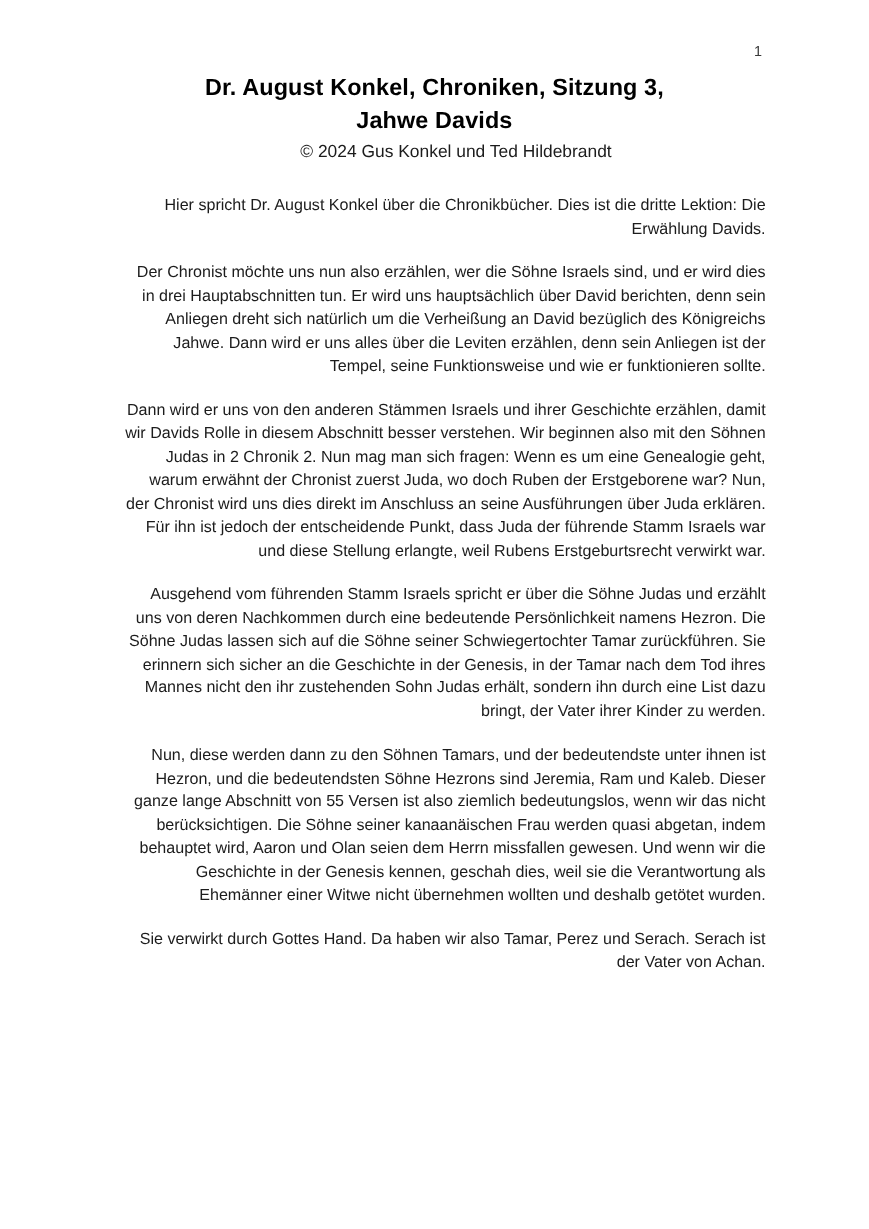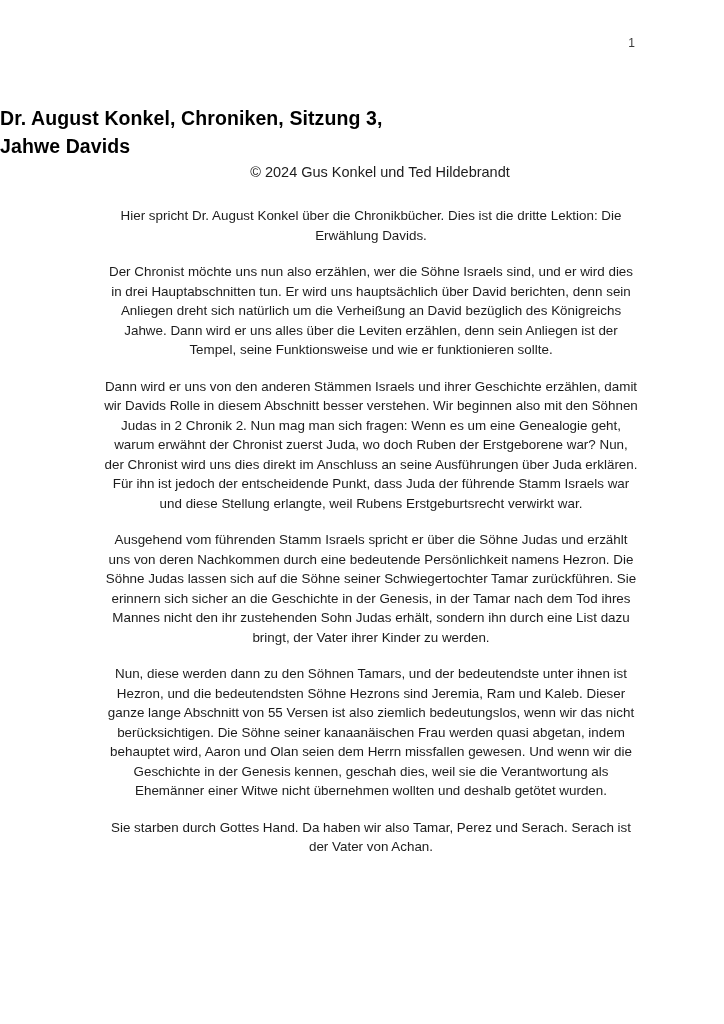--- a/index.html
+++ b/index.html
@@ -20,21 +20,22 @@
   .page-number {
     position: absolute;
     top: 36px;
     right: 89px;
     font-size: 12px;
     line-height: 14px;
     color: #3a3a3a;
   }
   .doc-title {
     margin: 0;
-    padding-top: 104px;
+    padding-top: 59px;
+    text-align: center;
     font-size: 19.5px;
     font-weight: bold;
     line-height: 28px;
     color: #000000;
     letter-spacing: 0.1px;
   }
   .copyright {
     margin-top: 3px;
     text-align: center;
     font-size: 14.5px;
@@ -44,21 +45,21 @@
   }
   .doc-body {
     margin: 24px 86px 0 88px;
     width: 550px;
     font-size: 13.4px;
     line-height: 19.5px;
     color: #1c1c1c;
   }
   .doc-body p {
     margin: 0 0 17px 16px;
-    text-align: center;
+    text-align: right;
   }
 </style>
 </head>
 <body>
 
 <div class="page">
 
   <div class="page-number">1</div>
 
   <h1 class="doc-title">
@@ -67,16 +68,16 @@
   </h1>
 
   <div class="copyright">© 2024 Gus Konkel und Ted Hildebrandt</div>
 
   <div class="doc-body">
       <p>Hier spricht Dr. August Konkel über die Chronikbücher. Dies ist die dritte Lektion: Die Erwählung Davids.</p>
       <p>Der Chronist möchte uns nun also erzählen, wer die Söhne Israels sind, und er wird dies in drei Hauptabschnitten tun. Er wird uns hauptsächlich über David berichten, denn sein Anliegen dreht sich natürlich um die Verheißung an David bezüglich des Königreichs Jahwe. Dann wird er uns alles über die Leviten erzählen, denn sein Anliegen ist der Tempel, seine Funktionsweise und wie er funktionieren sollte.</p>
       <p>Dann wird er uns von den anderen Stämmen Israels und ihrer Geschichte erzählen, damit wir Davids Rolle in diesem Abschnitt besser verstehen. Wir beginnen also mit den Söhnen Judas in 2 Chronik 2. Nun mag man sich fragen: Wenn es um eine Genealogie geht, warum erwähnt der Chronist zuerst Juda, wo doch Ruben der Erstgeborene war? Nun, der Chronist wird uns dies direkt im Anschluss an seine Ausführungen über Juda erklären. Für ihn ist jedoch der entscheidende Punkt, dass Juda der führende Stamm Israels war und diese Stellung erlangte, weil Rubens Erstgeburtsrecht verwirkt war.</p>
       <p>Ausgehend vom führenden Stamm Israels spricht er über die Söhne Judas und erzählt uns von deren Nachkommen durch eine bedeutende Persönlichkeit namens Hezron. Die Söhne Judas lassen sich auf die Söhne seiner Schwiegertochter Tamar zurückführen. Sie erinnern sich sicher an die Geschichte in der Genesis, in der Tamar nach dem Tod ihres Mannes nicht den ihr zustehenden Sohn Judas erhält, sondern ihn durch eine List dazu bringt, der Vater ihrer Kinder zu werden.</p>
       <p>Nun, diese werden dann zu den Söhnen Tamars, und der bedeutendste unter ihnen ist Hezron, und die bedeutendsten Söhne Hezrons sind Jeremia, Ram und Kaleb. Dieser ganze lange Abschnitt von 55 Versen ist also ziemlich bedeutungslos, wenn wir das nicht berücksichtigen. Die Söhne seiner kanaanäischen Frau werden quasi abgetan, indem behauptet wird, Aaron und Olan seien dem Herrn missfallen gewesen. Und wenn wir die Geschichte in der Genesis kennen, geschah dies, weil sie die Verantwortung als Ehemänner einer Witwe nicht übernehmen wollten und deshalb getötet wurden.</p>
-      <p>Sie starben durch Gottes Hand. Da haben wir also Tamar, Perez und Serach. Serach ist der Vater von Achan.</p>
+      <p>Sie verwirkt durch Gottes Hand. Da haben wir also Tamar, Perez und Serach. Serach ist der Vater von Achan.</p>
     </div>
 
 </div>
 
 </body></html>

